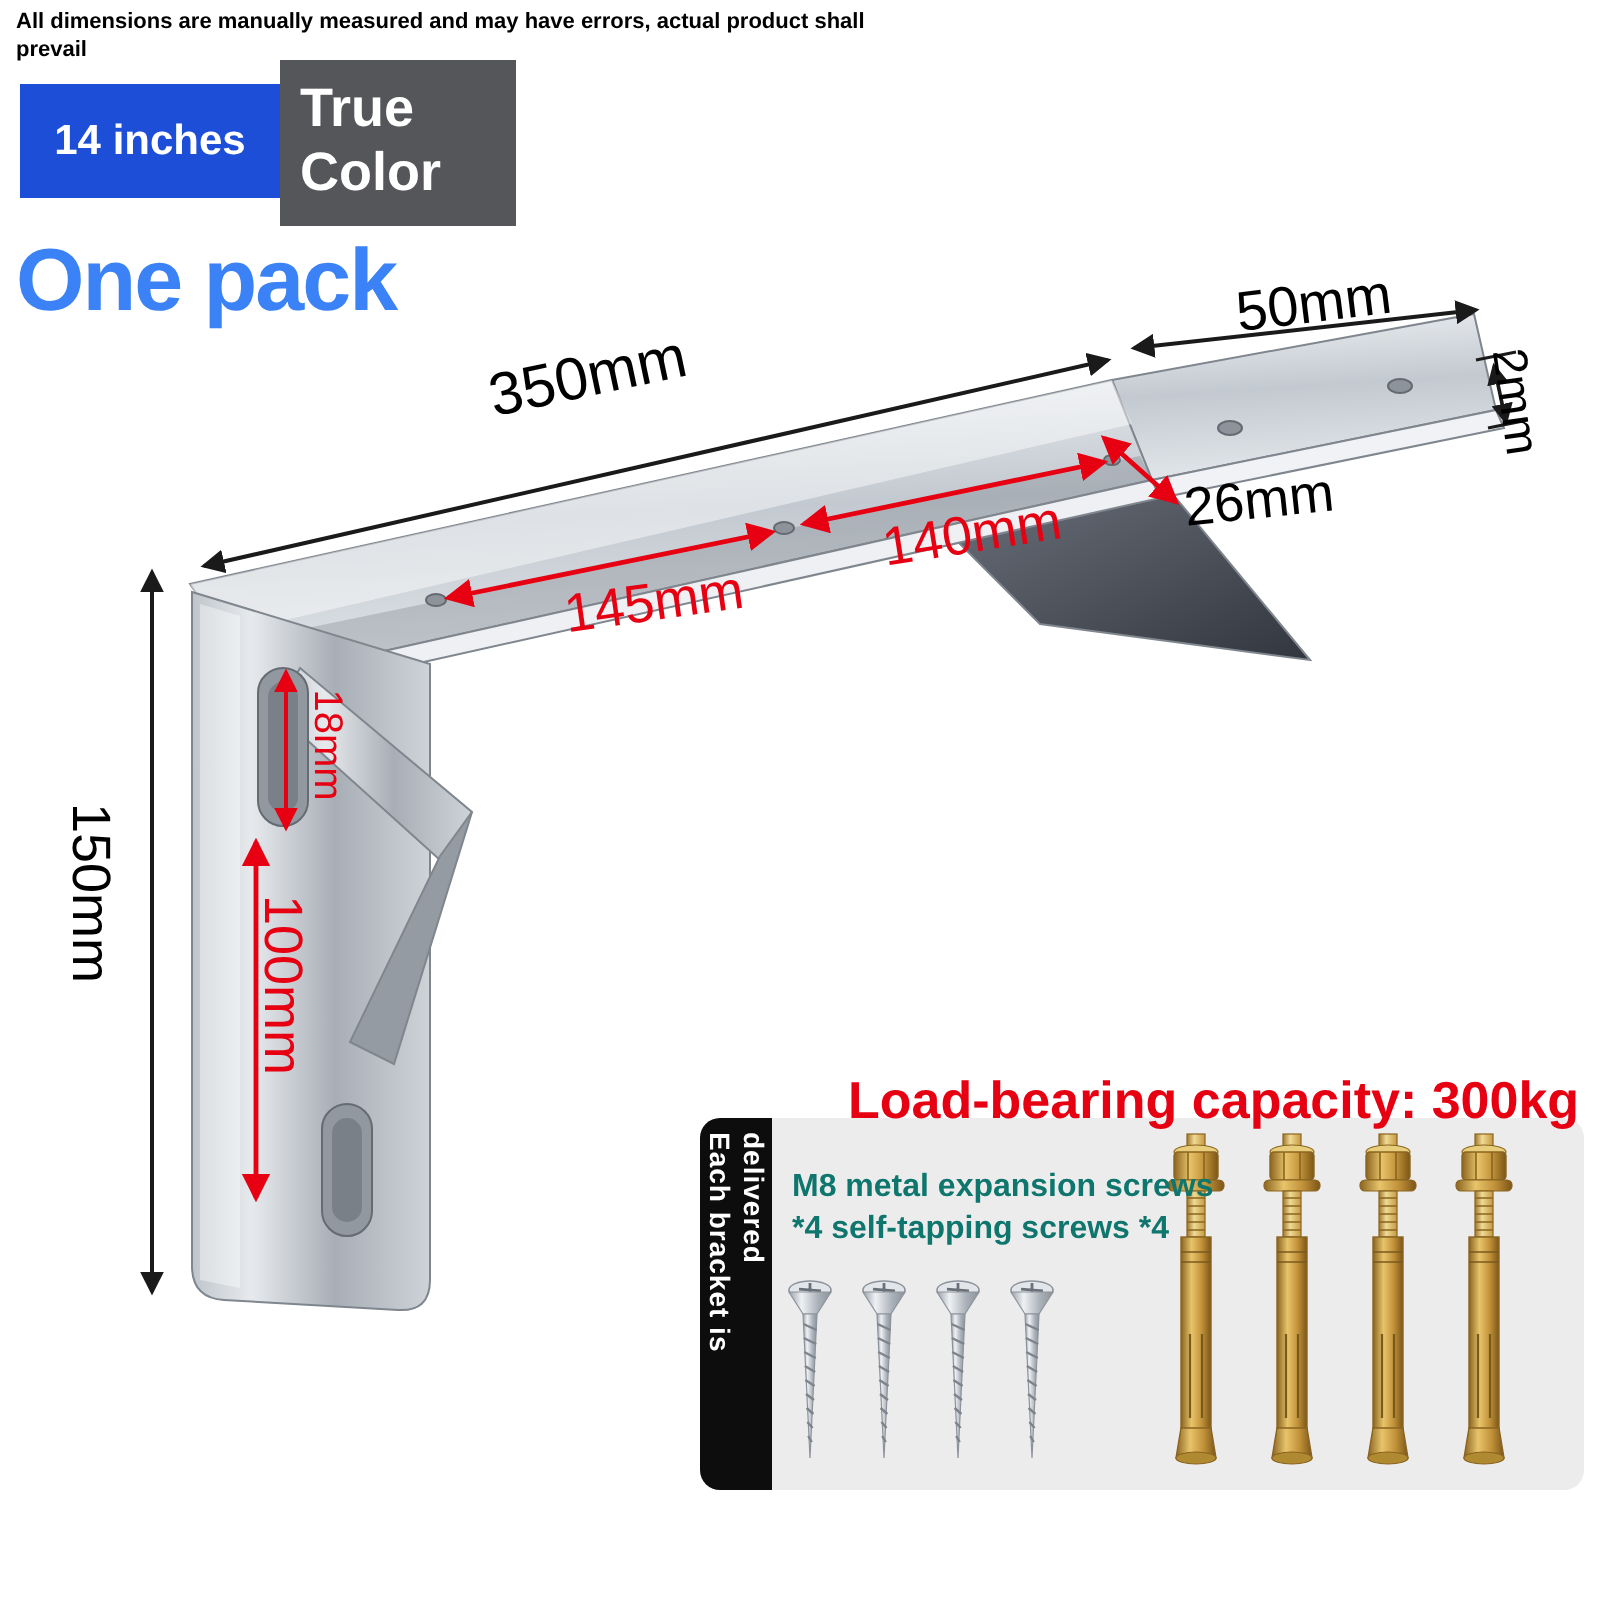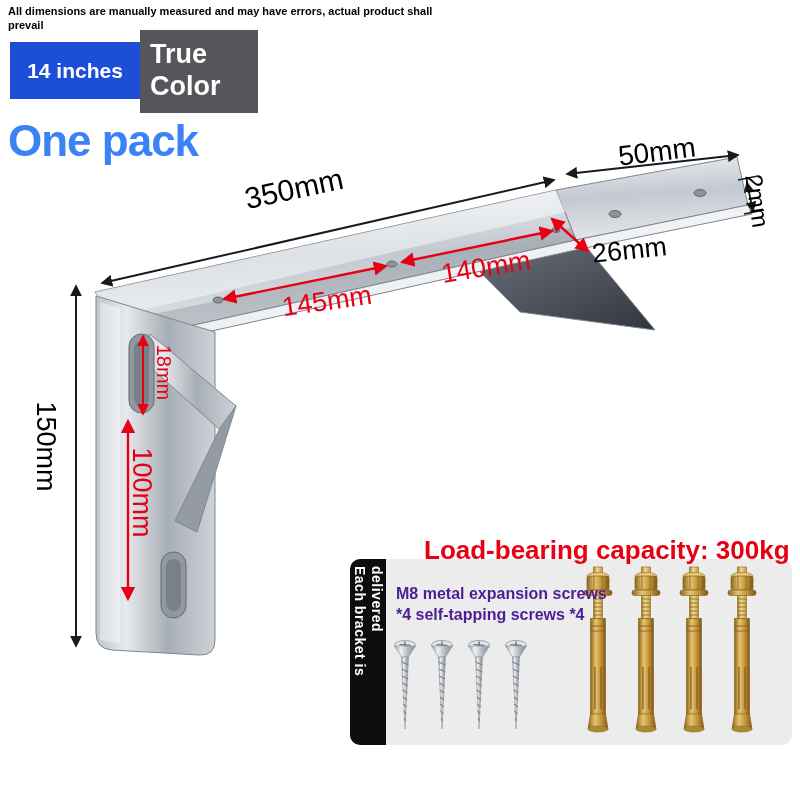--- a/index.html
+++ b/index.html
@@ -56,21 +56,21 @@
   }
   .kit-ribbon {
     position:absolute; left:0; top:0; width:36px; height:100%;
     background:#0d0d0d; border-radius:10px 0 0 10px;
     color:#fff; font-size:14px; font-weight:700;
     writing-mode:vertical-lr; text-orientation:mixed;
     line-height:17px; padding:7px 1px; letter-spacing:0.5px;
   }
   .kit-text {
     position:absolute; left:46px; top:24px; z-index:2;
-    font-size:16px; font-weight:700; color:#4c1d95; line-height:21px;
+    font-size:16px; font-weight:700; color:#0f766e; line-height:21px;
   }
   .hardware { position:absolute; left:40px; top:0; }
 </style>
 </head>
 <body>
 
 <div class="stage">
 
   <div class="disclaimer">All dimensions are manually measured and may have errors, actual product shall prevail</div>
   <div class="badge-size">14 inches</div>

